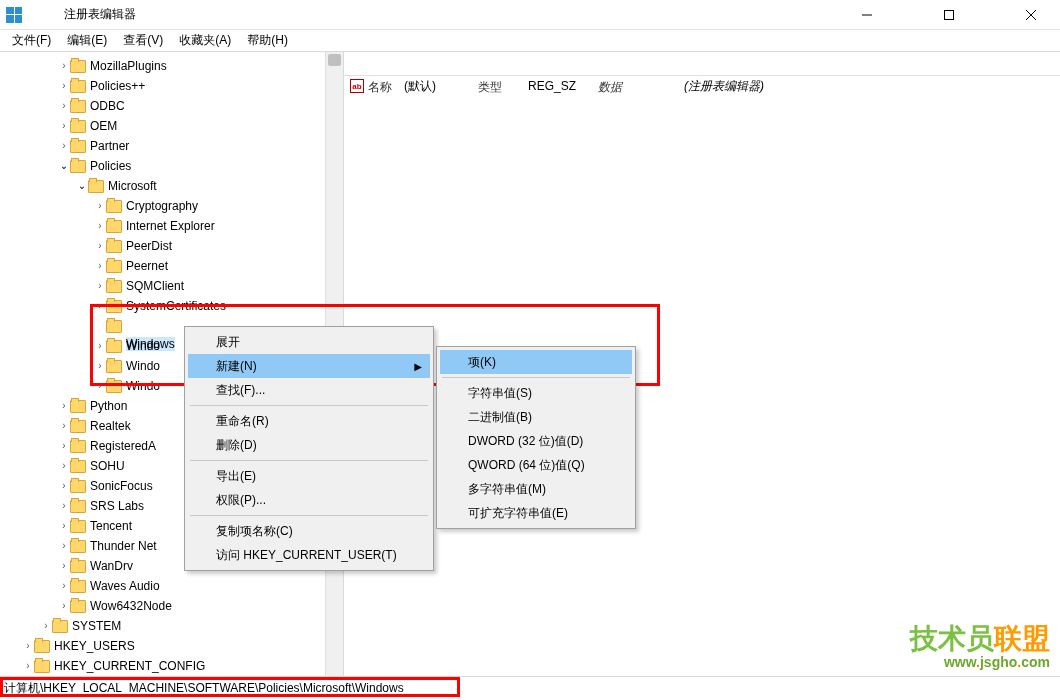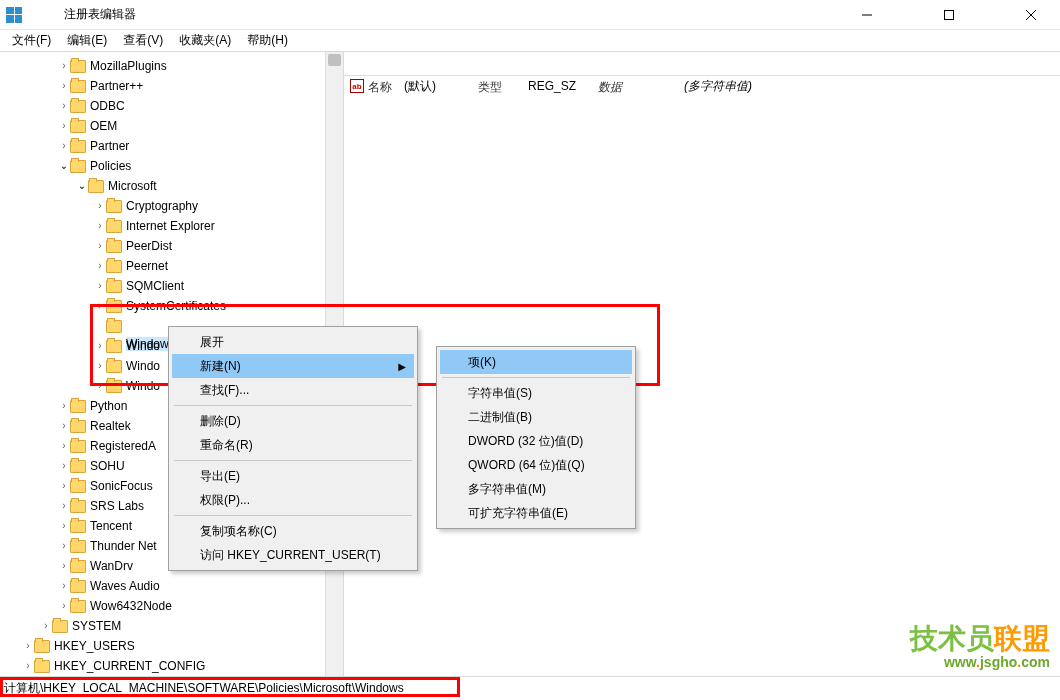--- a/index.html
+++ b/index.html
@@ -214,21 +214,21 @@
     <div class="tree-thumb"></div>
     <div class="tree" id="tree">
         <div class="tree-row" style="padding-left: 58px;">
           <span class="arrow">›</span>
           <span class="folder"></span>
           <span class="label">MozillaPlugins</span>
         </div>
         <div class="tree-row" style="padding-left: 58px;">
           <span class="arrow">›</span>
           <span class="folder"></span>
-          <span class="label">Partner++</span>
+          <span class="label">Policies++</span>
         </div>
         <div class="tree-row" style="padding-left: 58px;">
           <span class="arrow">›</span>
           <span class="folder"></span>
           <span class="label">ODBC</span>
         </div>
         <div class="tree-row" style="padding-left: 58px;">
           <span class="arrow">›</span>
           <span class="folder"></span>
           <span class="label">OEM</span>
@@ -373,49 +373,49 @@
   <div class="list-pane">
     <div class="list-header">
       <div class="col col-name">名称</div>
       <div class="col col-type">类型</div>
       <div class="col col-data">数据</div>
     </div>
     <div class="list-row">
       <div class="ab-icon">ab</div>
       <div class="col-name" style="width:88px;">(默认)</div>
       <div class="col-type">REG_SZ</div>
-      <div class="col-data">(多字符串值)</div>
+      <div class="col-data">(注册表编辑器)</div>
     </div>
   </div>
 </div>
 
 <div class="statusbar">
   <span>计算机\HKEY_LOCAL_MACHINE\SOFTWARE\Policies\Microsoft\Windows</span>
 </div>
 
 <div class="redbox" style="left:90px; top:304px; width:570px; height:82px;"></div>
 <div class="redbox" style="left:0px; top:677px; width:460px; height:20px;"></div>
 
-<div class="ctxmenu" style="left:168px; top:326px; width:250px;">
+<div class="ctxmenu" style="left:184px; top:326px; width:250px;">
   <div class="mitem">
       <span>展开</span>
     </div>
   <div class="mitem hl">
       <span>新建(N)</span>
       <span class="sub-arrow">▶</span>
     </div>
   <div class="mitem">
       <span>查找(F)...</span>
     </div>
   <div class="sep"></div>
   <div class="mitem">
+      <span>重命名(R)</span>
+    </div>
+  <div class="mitem">
       <span>删除(D)</span>
-    </div>
-  <div class="mitem">
-      <span>重命名(R)</span>
     </div>
   <div class="sep"></div>
   <div class="mitem">
       <span>导出(E)</span>
     </div>
   <div class="mitem">
       <span>权限(P)...</span>
     </div>
   <div class="sep"></div>
   <div class="mitem">

